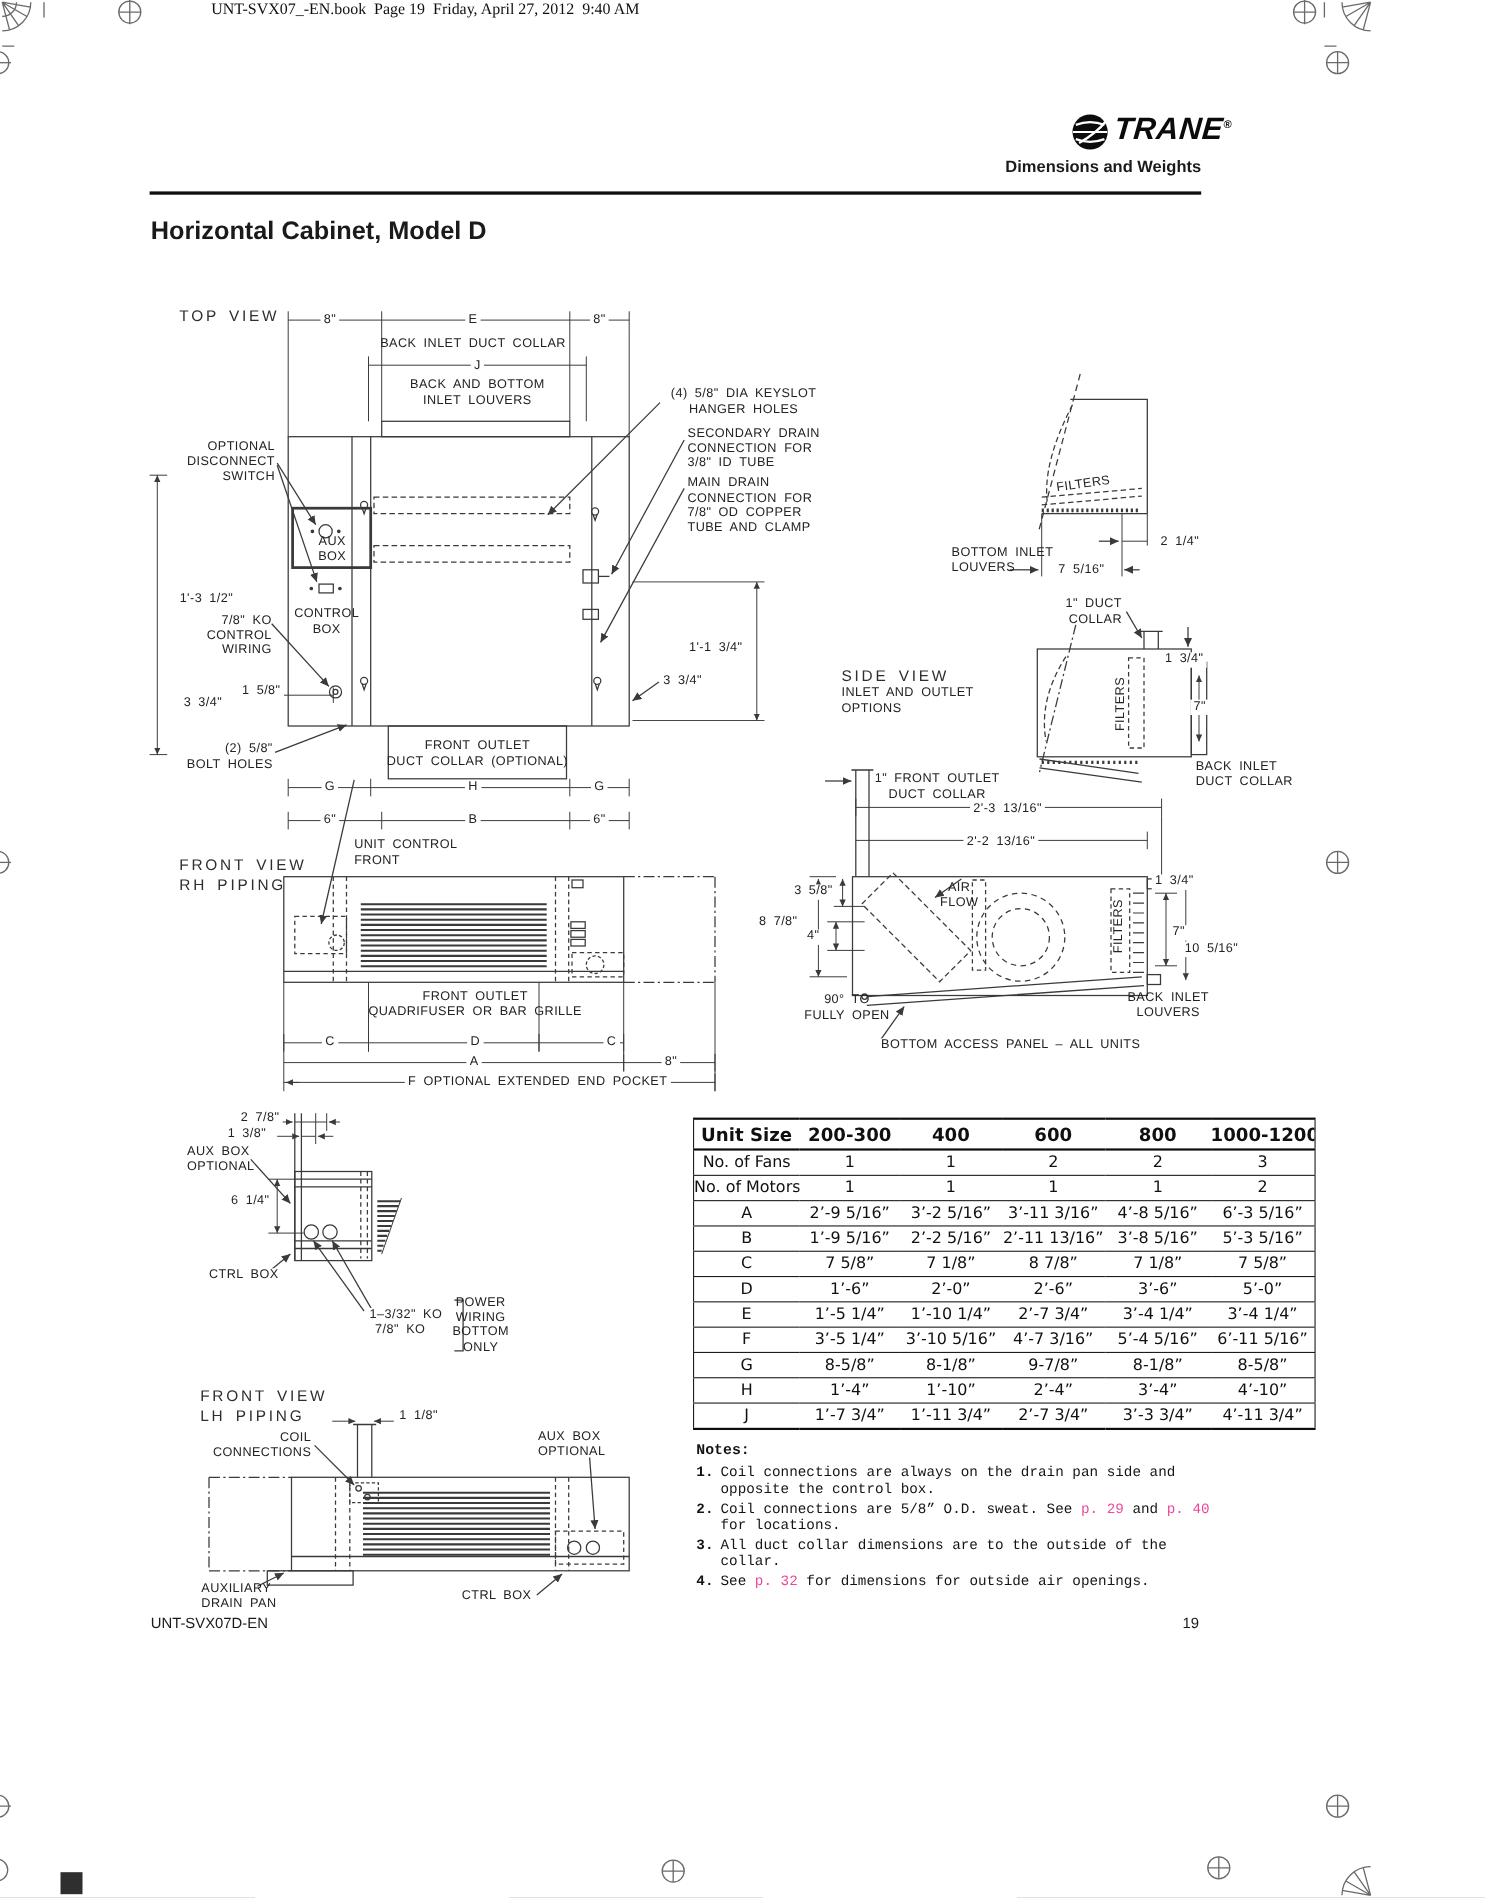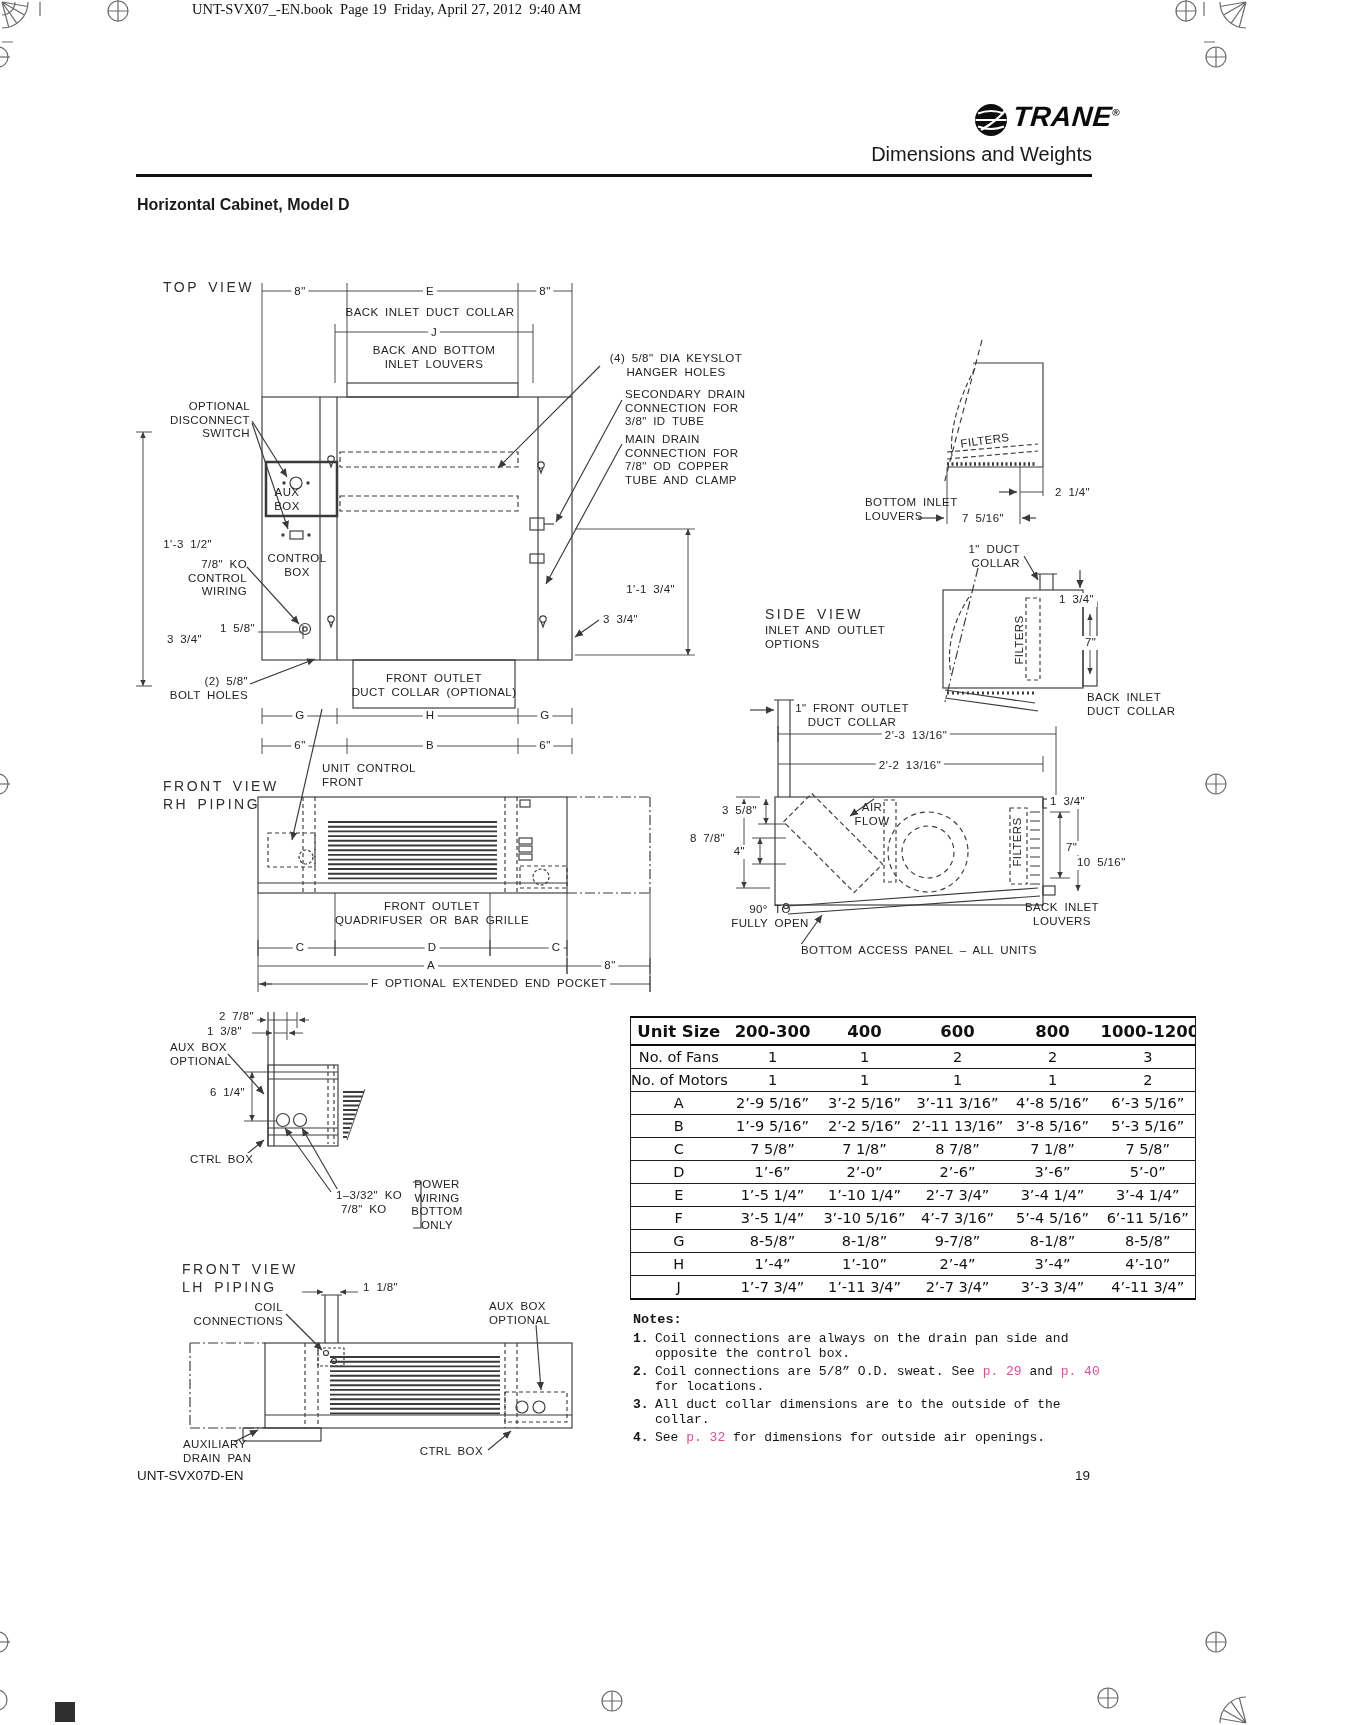--- a/index.html
+++ b/index.html
@@ -1,23 +1,23 @@
 <!DOCTYPE html>
 <html><head>
 <meta charset="utf-8">
 <style>
   body{margin:0;background:#888}
   .page{position:relative;width:1350px;height:1725px;background:#fff;font-family:"Liberation Sans",sans-serif;color:#1a1a1a;overflow:hidden;margin:0 auto}
   .art{position:absolute;left:0;top:0}
   .bookline{position:absolute;left:192px;top:1px;font-family:"Liberation Serif",serif;font-size:14.5px;white-space:pre;color:#0f0f0f}
   .brand{position:absolute;left:1013px;top:101px;font-size:28px;font-weight:bold;font-style:italic;letter-spacing:.5px;transform:skewX(-5deg);color:#0b0b0b}
   .brand .reg{font-size:10px;vertical-align:10px;font-style:normal}
-  .sechead{position:absolute;left:1092px;top:143px;transform:translateX(-100%);font-size:20px;font-weight:normal;white-space:nowrap}
+  .sechead{position:absolute;left:1092px;top:143px;transform:translateX(-100%);font-size:15px;font-weight:bold;white-space:nowrap}
   .rule{position:absolute;left:136px;top:174px;width:956px;height:2.6px;background:#0f0f0f}
-  .ptitle{position:absolute;left:137px;top:196px;font-size:16px;font-weight:bold;white-space:nowrap}
+  .ptitle{position:absolute;left:137px;top:196px;font-size:23px;font-weight:bold;white-space:nowrap}
   .dl{position:absolute;font-size:11.5px;line-height:13.5px;letter-spacing:.4px;word-spacing:3px;color:#232323;white-space:pre-line}
   .t{font-size:14px;letter-spacing:2.5px;line-height:18px;color:#2e2e2e}
   .c{transform:translateX(-50%);text-align:center}
   .r{transform:translateX(-100%);text-align:right}
   .rv{transform:translate(-50%,-50%) rotate(-90deg);text-align:center}
   .r8{transform:translate(-50%,-50%) rotate(-8deg);text-align:center}
   .bg{background:#fff;padding:0 3px;white-space:nowrap}
   .spec{position:absolute;left:630px;top:1016px;width:565px;border-collapse:collapse;table-layout:fixed;font-family:"DejaVu Sans",sans-serif;color:#101010;border:1.3px solid #1c1c1c;border-top:2.6px solid #0d0d0d;border-bottom:2.6px solid #0d0d0d}
   .spec tr{border-bottom:1.3px solid #1c1c1c}
   .spec td{padding:0;text-align:center;overflow:hidden;white-space:nowrap}
@@ -286,21 +286,21 @@
 <div class="dl" style="left:625px;top:388px">SECONDARY DRAIN
 CONNECTION FOR
 3/8" ID TUBE</div>
 <div class="dl" style="left:625px;top:433px">MAIN DRAIN
 CONNECTION FOR
 7/8" OD COPPER
 TUBE AND CLAMP</div>
 <div class="dl r" style="left:250px;top:400px">OPTIONAL
 DISCONNECT
 SWITCH</div>
-<div class="dl c" style="left:287px;top:486px">AUX
+<div class="dl c" style="left:302px;top:486px">AUX
 BOX</div>
 <div class="dl r bg" style="left:215px;top:538px">1'-3 1/2"</div>
 <div class="dl c" style="left:297px;top:552px">CONTROL
 BOX</div>
 <div class="dl r" style="left:247px;top:558px">7/8" KO
 CONTROL
 WIRING</div>
 <div class="dl r bg" style="left:258px;top:622px">1 5/8"</div>
 <div class="dl r bg" style="left:205px;top:633px">3 3/4"</div>
 <div class="dl r" style="left:248px;top:675px">(2) 5/8"

